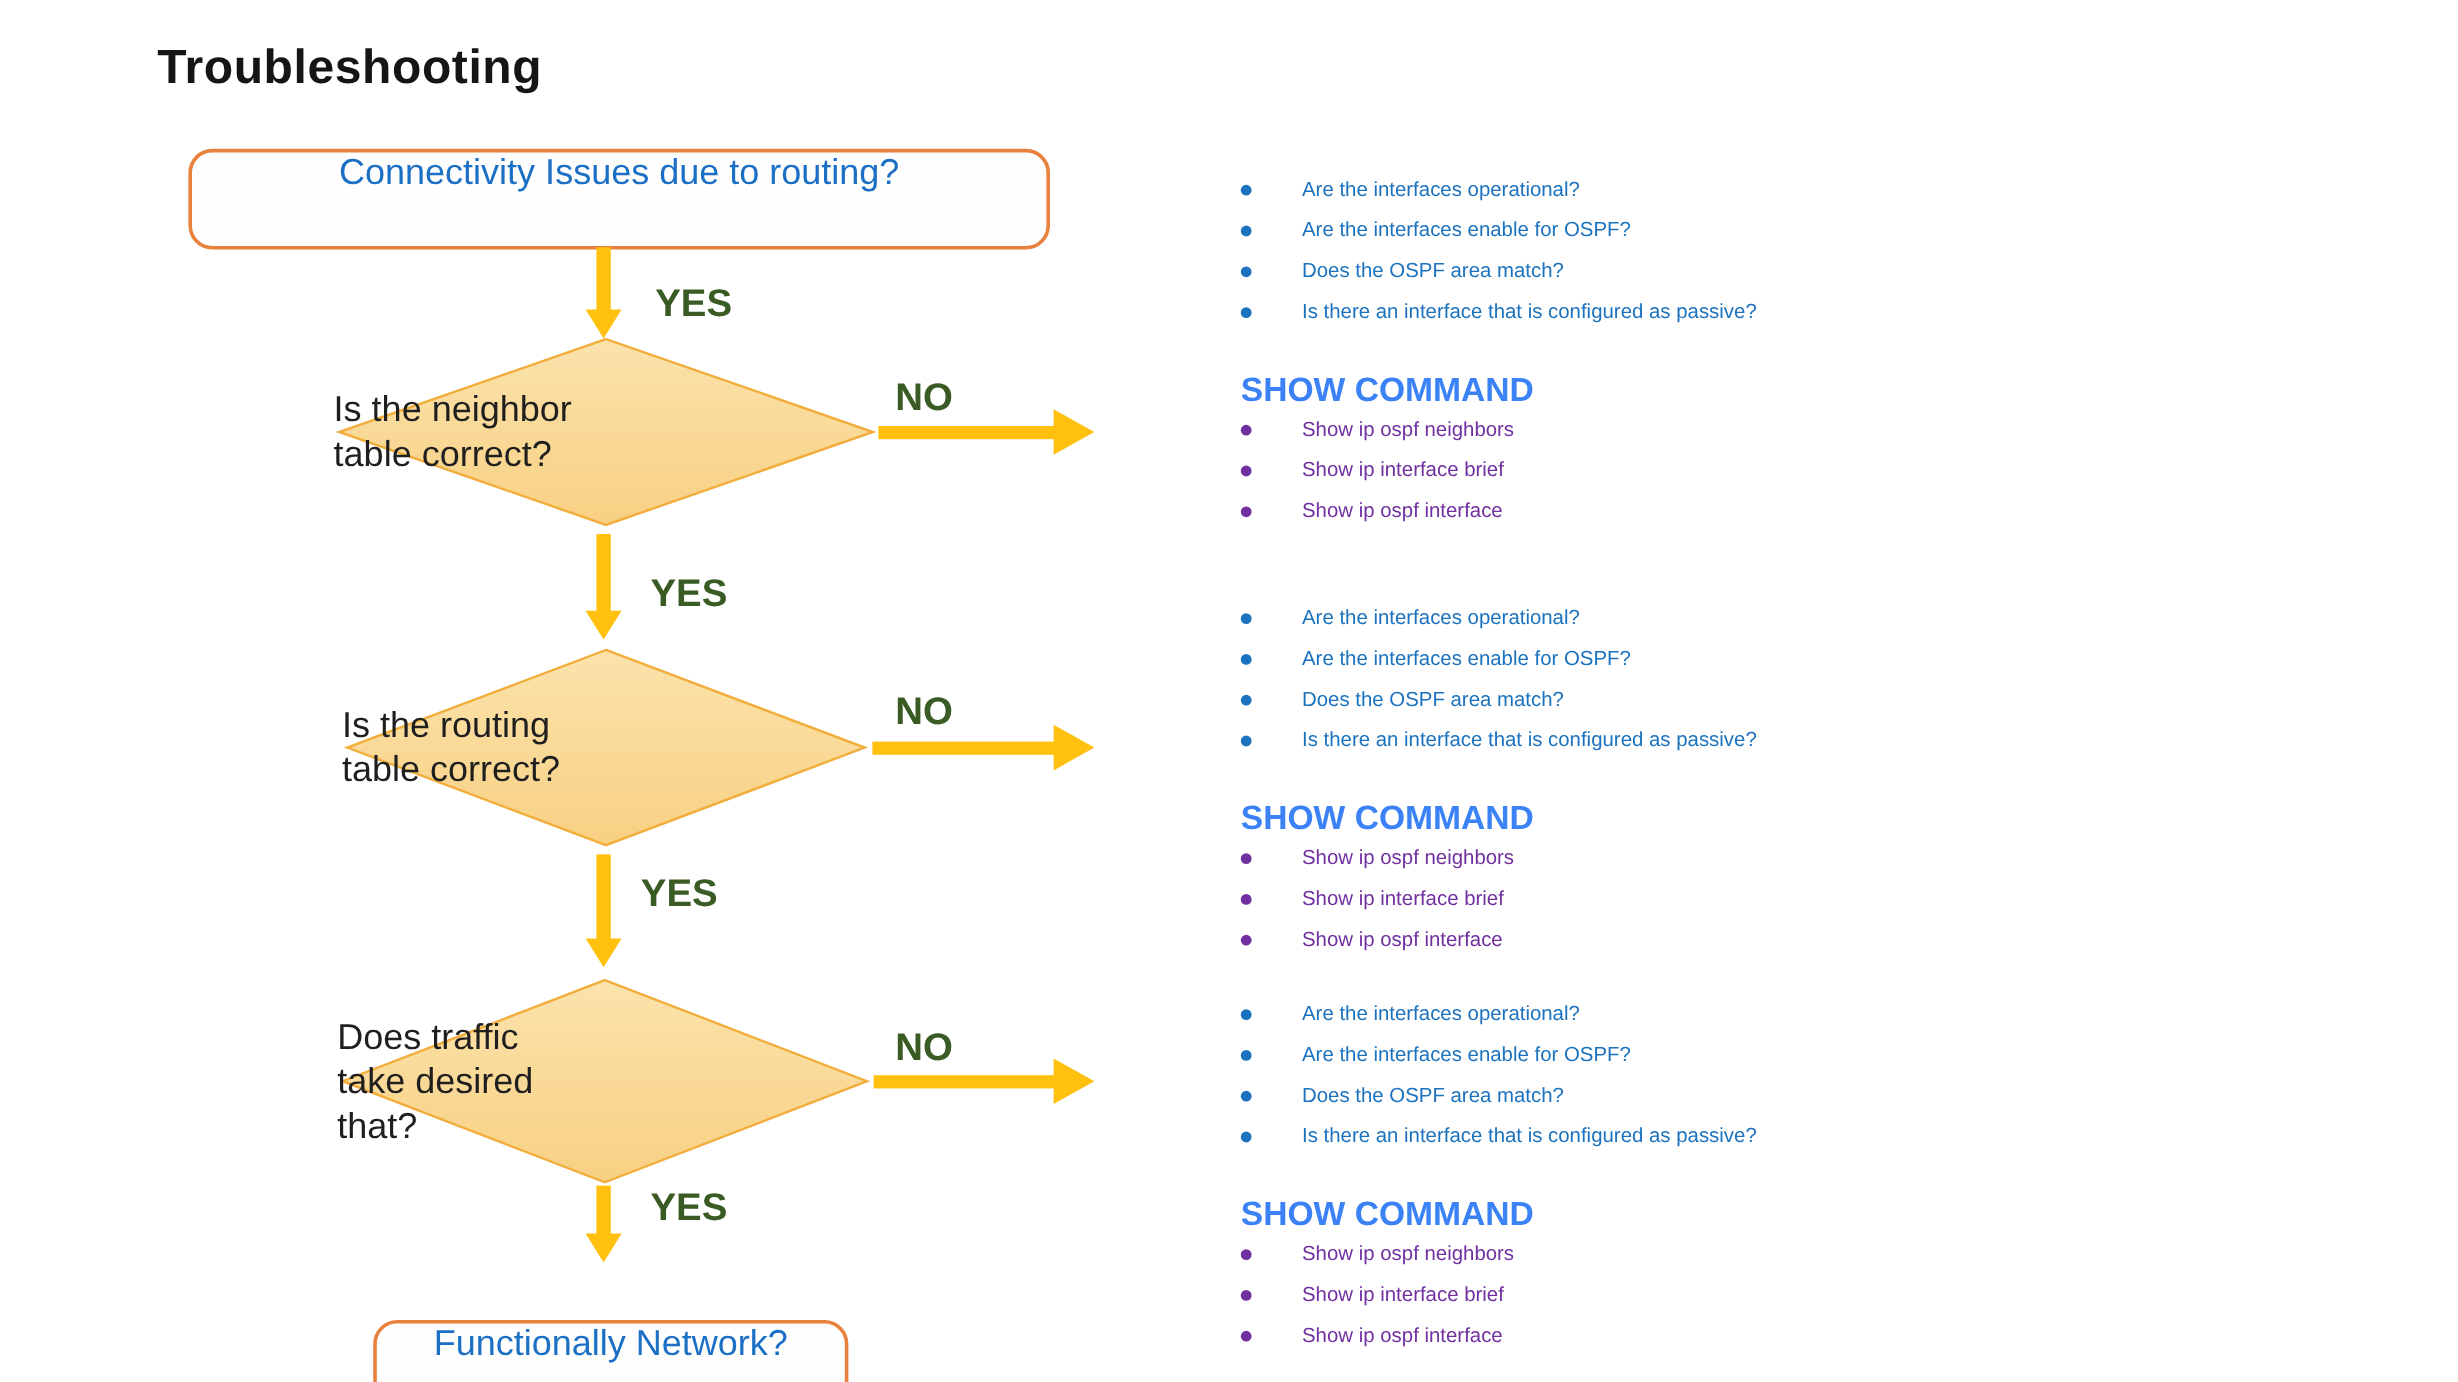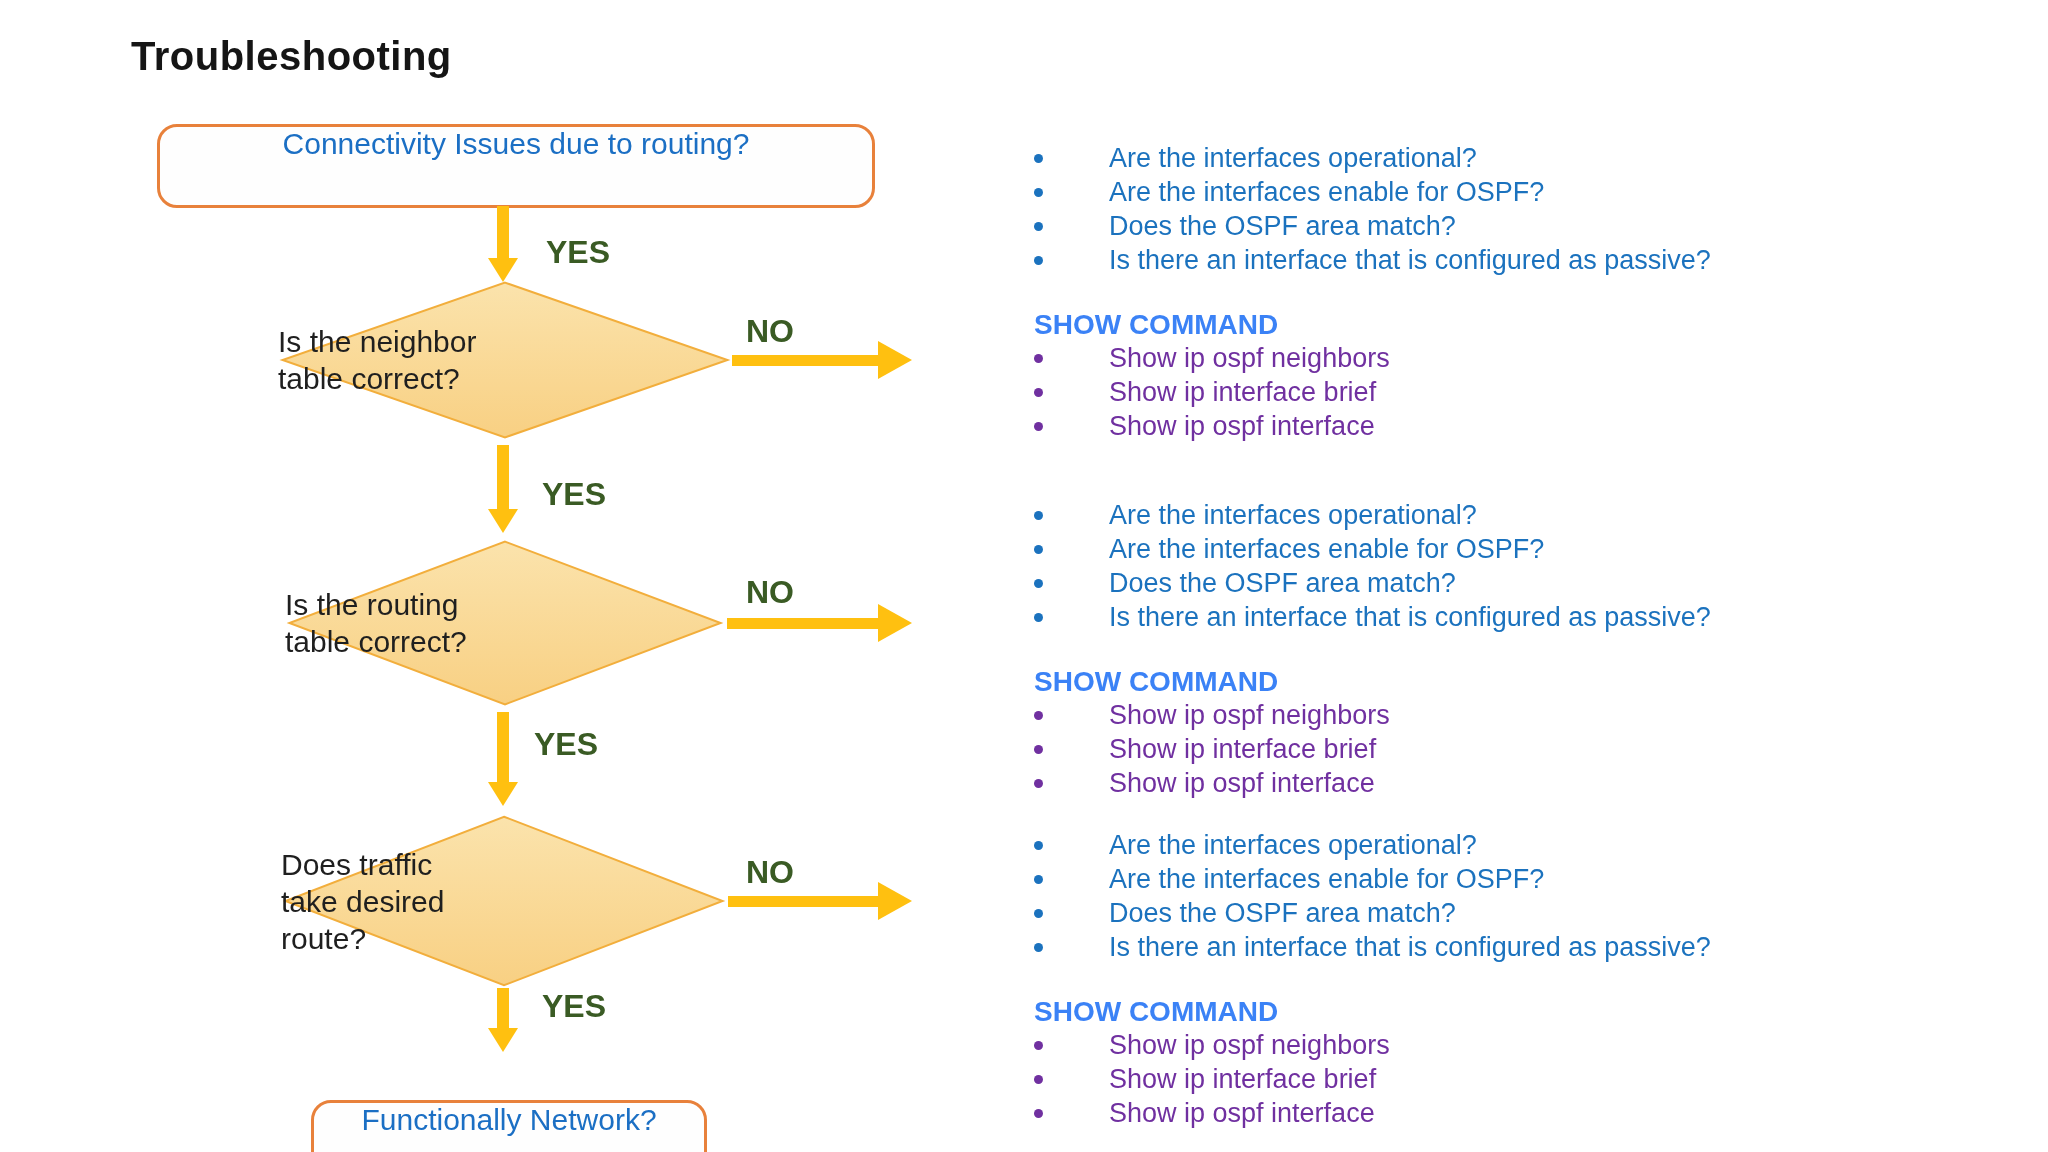--- a/index.html
+++ b/index.html
@@ -33,21 +33,21 @@
   .lbl{position:absolute;font-weight:bold;font-size:32px;color:#3A5B24;line-height:1;}
   
   .diamond{position:absolute;}
   .diamond svg{position:absolute;left:0;top:0;width:100%;height:100%;}
   .diamond .dtext{
     position:absolute;inset:0;display:flex;flex-direction:column;align-items:flex-start;justify-content:center;
     color:#1F1F1F;font-size:30px;line-height:37px;text-align:center;
   }
   
   .panel{position:absolute;left:1034px;width:690px;}
-  .row{display:flex;align-items:center;height:34px;font-size:27px;gap:24px;}
+  .row{display:flex;align-items:center;height:34px;font-size:17px;}
   .dot{width:9px;height:9px;border-radius:50%;flex:0 0 9px;margin-right:42px;}
   .q-row{color:#1B72BE;}
   .q-row .dot{background:#1B72BE;}
   .c-row{color:#7030A0;}
   .c-row .dot{background:#7030A0;}
   .show-cmd{margin-top:31px;height:33px;line-height:33px;font-size:28px;font-weight:bold;color:#3b82f6;}
 </style>
 </head>
 <body>
 
@@ -125,21 +125,21 @@
           <linearGradient id="gd3" x1="0" y1="0" x2="0" y2="1">
         <stop offset="0" stop-color="#FBE3AC"></stop>
             <stop offset="1" stop-color="#F8D083"></stop>
       </linearGradient>
         </defs>
       <polygon points="50,1 99,50 50,99 1,50" fill="url(#gd3)" stroke="#F2AE3C" stroke-width="2" vector-effect="non-scaling-stroke"></polygon>
     </svg>
     <div class="dtext">
       <span>Does traffic</span>
       <span>take desired</span>
-      <span>route?</span>
+      <span>that?</span>
     </div>
   </div>
   <div class="lbl" style="left:746px;top:856px">NO</div>
   <div class="harrow" style="left:728px;top:882px;width:184px">
       <i class="shaft"></i>
       <i class="head"></i>
     </div>
 
   <div class="varrow" style="left:488px;top:988px;height:64px">
       <i class="shaft"></i>

